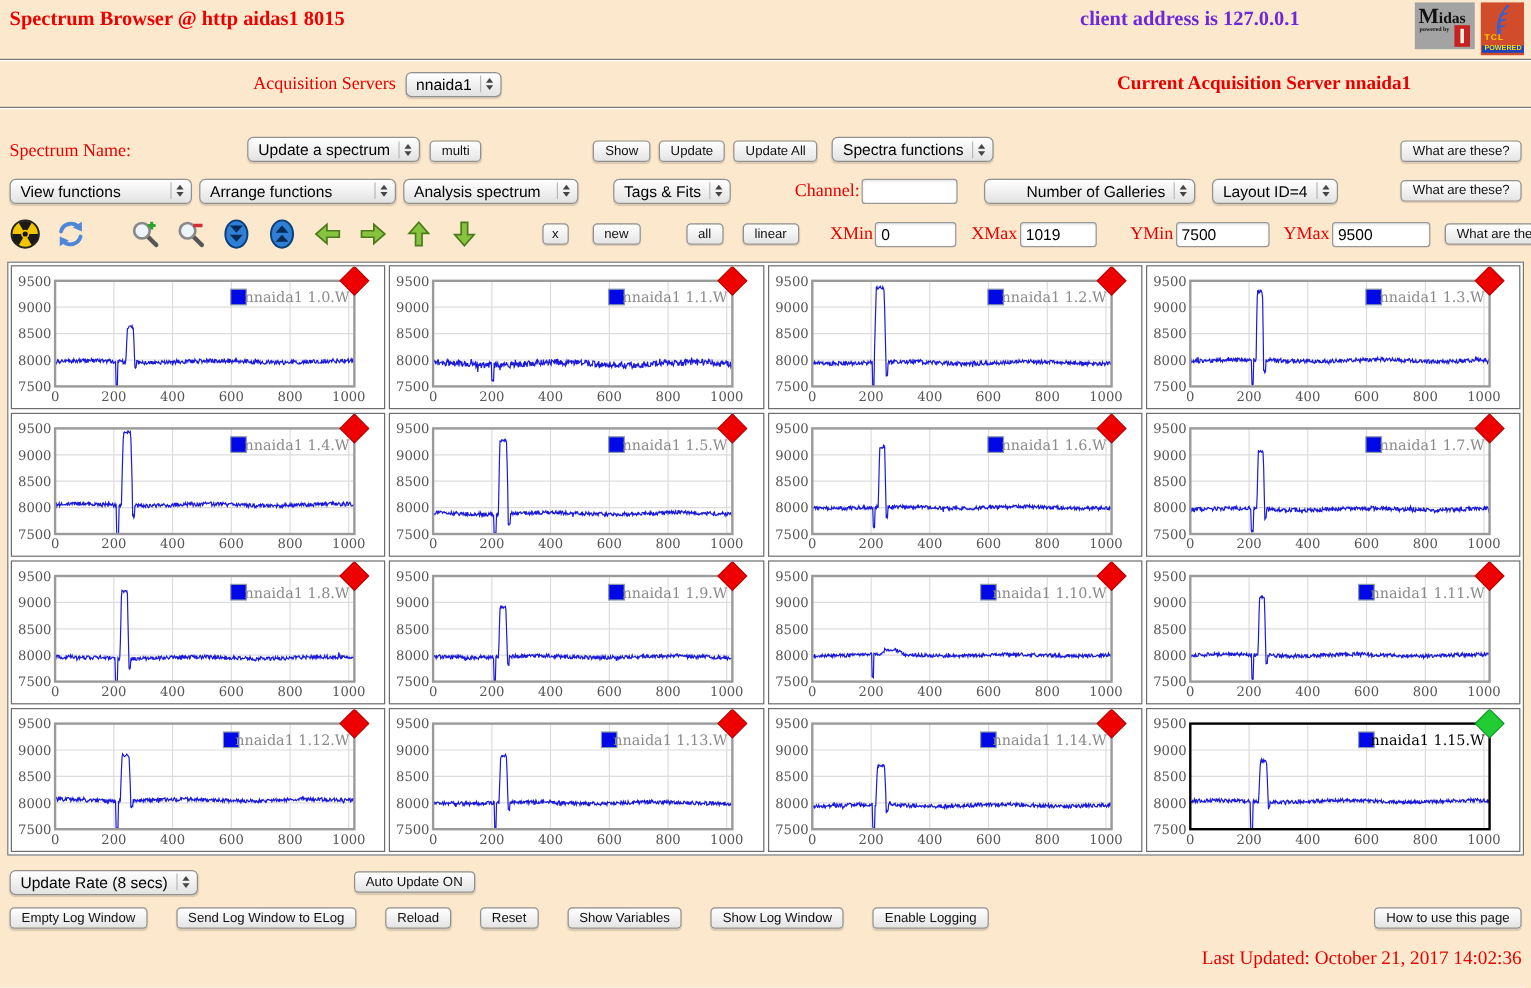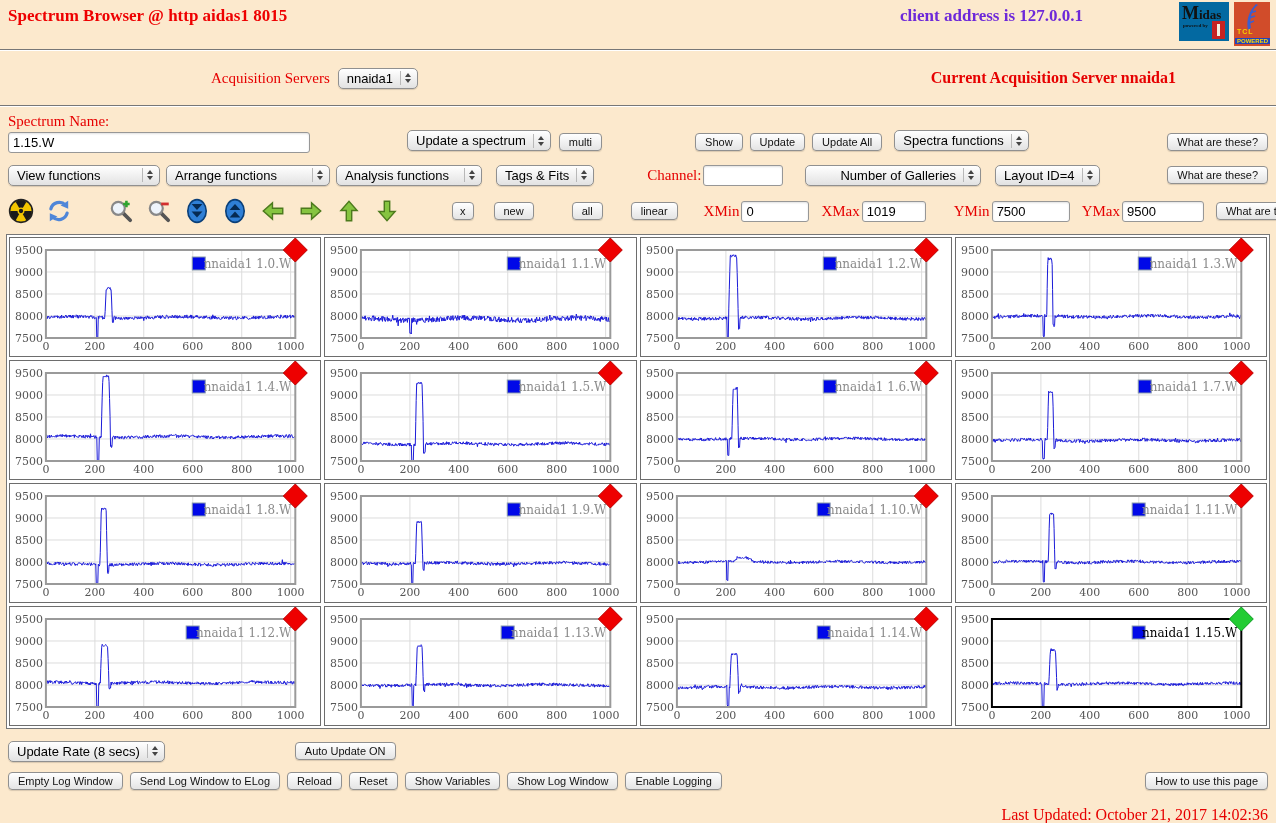--- a/index.html
+++ b/index.html
@@ -3,21 +3,21 @@
 <meta charset="utf-8">
 <style>
   html,body{margin:0;padding:0;}
   body{width:1276px;height:823px;background:#fce9cd;font-family:"Liberation Sans",sans-serif;overflow:hidden;position:relative;}
   .sep{border:0;height:0;border-top:1px solid #777;border-bottom:1px solid #fff;margin:0;}
   
   .header{display:flex;align-items:flex-start;padding:6px 6px 0 8px;height:49px;box-sizing:border-box;}
   .title{font-family:"Liberation Serif",serif;font-weight:bold;font-size:17px;color:#ee0000;}
   .client{margin-left:auto;margin-right:96px;font-family:"Liberation Serif",serif;font-weight:bold;font-size:17px;color:#6d28d9;}
   .logos{display:flex;gap:5px;margin-top:-4px;}
-  .midas-logo{position:relative;width:50px;height:39px;background:#0369a1;display:inline-block;font-family:"Liberation Serif",serif;color:#111;}
+  .midas-logo{position:relative;width:50px;height:39px;background:#a3a3a3;display:inline-block;font-family:"Liberation Serif",serif;color:#111;}
   .midas-word{position:absolute;left:3px;top:1px;font-weight:bold;font-size:13px;}
   .midas-word::first-letter{font-size:18px;}
   .midas-pb{position:absolute;left:4px;top:21px;font-size:5px;font-weight:bold;}
   .midas-badge{position:absolute;right:4px;bottom:2px;width:13px;height:18px;background:#c62222;}
   .midas-badge i{position:absolute;left:5px;top:3px;width:3px;height:12px;background:#f5f0e0;}
   .tcl-logo{position:relative;width:36px;height:44px;background:#d14c2a;display:inline-block;}
   .tcl-t{position:absolute;left:3px;bottom:11px;font-size:7px;font-weight:bold;color:#f5d000;letter-spacing:1px;}
   .tcl-p{position:absolute;left:1px;bottom:2px;font-size:6px;font-weight:bold;color:#ffd900;background:#2244bb;padding:0 2px;}
   .tcl-feather{position:absolute;left:8px;top:1px;width:22px;height:30px;}
   
@@ -25,40 +25,40 @@
   .btn{font-size:11px;font-family:"Liberation Sans",sans-serif;color:#111;background:linear-gradient(#ffffff,#e4e4e4);border:1px solid #909090;border-radius:4px;padding:2px 9px;box-shadow:0 1px 1px rgba(0,0,0,.14);white-space:nowrap;cursor:pointer;}
   .inp{font-size:13px;font-family:"Liberation Sans",sans-serif;border:1px solid #979797;border-radius:3px;padding:2px 4px;background:#fff;box-shadow:inset 0 1px 2px rgba(0,0,0,.12);}
   .sel{display:inline-flex;align-items:center;background:linear-gradient(#ffffff,#e2e2e2);border:1px solid #909090;border-radius:5px;padding:2px 2px 2px 8px;font-size:13px;box-shadow:0 1px 1px rgba(0,0,0,.14);white-space:nowrap;cursor:pointer;}
   .sel-v{padding-right:7px;}
   .sel-a{display:inline-flex;flex-direction:column;gap:2px;border-left:1px solid #b8b8b8;padding:2px 4px;}
   .sel-a i{display:block;width:0;height:0;border-left:3.5px solid transparent;border-right:3.5px solid transparent;}
   .sel-a .tu{border-bottom:4.5px solid #444;}
   .sel-a .td{border-top:4.5px solid #444;}
   .rlabel{font-family:"Liberation Serif",serif;font-size:15px;color:#e60000;}
   
-  .server-row{height:54px;padding:0 8px;}
+  .server-row{height:38px;padding:0 8px;}
   .server-row .rlabel{margin-left:203px;margin-right:8px;}
   .current-server{margin-left:auto;margin-right:92px;font-family:"Liberation Serif",serif;font-weight:bold;font-size:16px;color:#e60000;}
   .spectrum-row{align-items:flex-end;padding:17px 8px 6px;height:52px;}
   .name-block{display:flex;flex-direction:column;}
   .name-block .rlabel{margin-bottom:2px;}
   .spectrum-row .mid{margin-bottom:2px;}
   .functions-row{padding:2px 8px 6px;height:36px;gap:6px;}
   .toolbar-row{padding:2px 8px 4px;height:34px;gap:12px;}
   .icon{width:26px;height:26px;display:inline-block;cursor:pointer;}
   .icon svg{width:26px;height:26px;}
   .ml-auto{margin-left:auto;}
   
   .grid{margin:5px 6px 0;background:#fff;border:1px solid #777;padding:2px;display:grid;grid-template-columns:repeat(4,1fr);gap:3px;}
   .cell{border:1px solid #6d6d6d;background:#fff;height:118px;overflow:hidden;}
   .cell svg{width:100%;height:100%;display:block;}
   
   .footer1{margin-top:10px;padding:0 8px;height:24px;}
   .footer1 .btn{margin-left:130px;}
-  .footer2{margin-top:6px;padding:0 8px;height:24px;gap:7px;}
+  .footer2{margin-top:6px;padding:0 8px;height:24px;gap:24px;}
   .last-updated{margin-top:13px;padding-right:8px;text-align:right;font-family:"Liberation Serif",serif;font-size:16px;color:#e60000;}
 </style>
 </head>
 <body>
 
 <div class="header">
   <span class="title">Spectrum Browser @ http aidas1 8015</span>
   <span class="client">client address is 127.0.0.1</span>
   <span class="logos">
     <span class="midas-logo">
@@ -89,21 +89,20 @@
         <i class="td"></i>
       </span>
   </span>
   <span class="current-server">Current Acquisition Server nnaida1</span>
 </div>
 <hr class="sep">
 
 <div class="row spectrum-row">
   <span class="name-block">
     <span class="rlabel">Spectrum Name:</span>
-    <input class="inp" style="width: 292px;" value="1.15.W">
   </span>
   <span class="sel mid" style="margin-left:97px;">
     <span class="sel-v">Update a spectrum</span>
     <span class="sel-a">
         <i class="tu"></i>
         <i class="td"></i>
       </span>
   </span>
   <button class="btn mid" style="margin-left:8px;">multi</button>
   <button class="btn mid" style="margin-left:93px;">Show</button>
@@ -128,27 +127,27 @@
       </span>
   </span>
   <span class="sel" style="width:152px;justify-content:space-between;">
     <span class="sel-v">Arrange functions</span>
     <span class="sel-a">
         <i class="tu"></i>
         <i class="td"></i>
       </span>
   </span>
   <span class="sel" style="width:134px;justify-content:space-between;">
-    <span class="sel-v">Analysis functions</span>
-    <span class="sel-a">
-        <i class="tu"></i>
-        <i class="td"></i>
-      </span>
-  </span>
-  <span class="sel" style="margin-left:8px;">
+    <span class="sel-v">Analysis spectrum</span>
+    <span class="sel-a">
+        <i class="tu"></i>
+        <i class="td"></i>
+      </span>
+  </span>
+  <span class="sel" style="margin-left:23px;">
     <span class="sel-v">Tags &amp; Fits</span>
     <span class="sel-a">
         <i class="tu"></i>
         <i class="td"></i>
       </span>
   </span>
   <span class="rlabel" style="margin-left:47px;">Channel:</span>
   <input class="inp" style="width: 70px; margin-left: -4px;" value="">
   <span class="sel" style="margin-left:16px;padding-left:34px;">
     <span class="sel-v">Number of Galleries</span>
@@ -229,21 +228,21 @@
       </svg>
   </span>
   <span class="icon">
     <svg viewBox="0 0 24 24">
         <polygon points="3,9.5 12.5,9.5 12.5,4.5 21,12 12.5,19.5 12.5,14.5 3,14.5" transform="rotate(90 12 12)" fill="#86c440" stroke="#4c7a1d" stroke-width="1.3"></polygon>
       </svg>
   </span>
   <button class="btn" style="margin-left:40px;padding:2px 7px;">x</button>
   <button class="btn" style="margin-left:8px;">new</button>
   <button class="btn" style="margin-left:26px;">all</button>
-  <button class="btn" style="margin-left:16px;">linear</button>
+  <button class="btn" style="margin-left:4px;">linear</button>
   <span class="rlabel" style="margin-left:14px;">XMin</span>
   <input class="inp" style="width: 58px; margin-left: -10px;" value="0">
   <span class="rlabel">XMax</span>
   <input class="inp" style="width: 54px; margin-left: -10px;" value="1019">
   <span class="rlabel" style="margin-left:16px;">YMin</span>
   <input class="inp" style="width: 68px; margin-left: -10px;" value="7500">
   <span class="rlabel" style="margin-left:0;">YMax</span>
   <input class="inp" style="width: 72px; margin-left: -10px;" value="9500">
   <button class="btn ml-auto">What are these?</button>
 </div>

